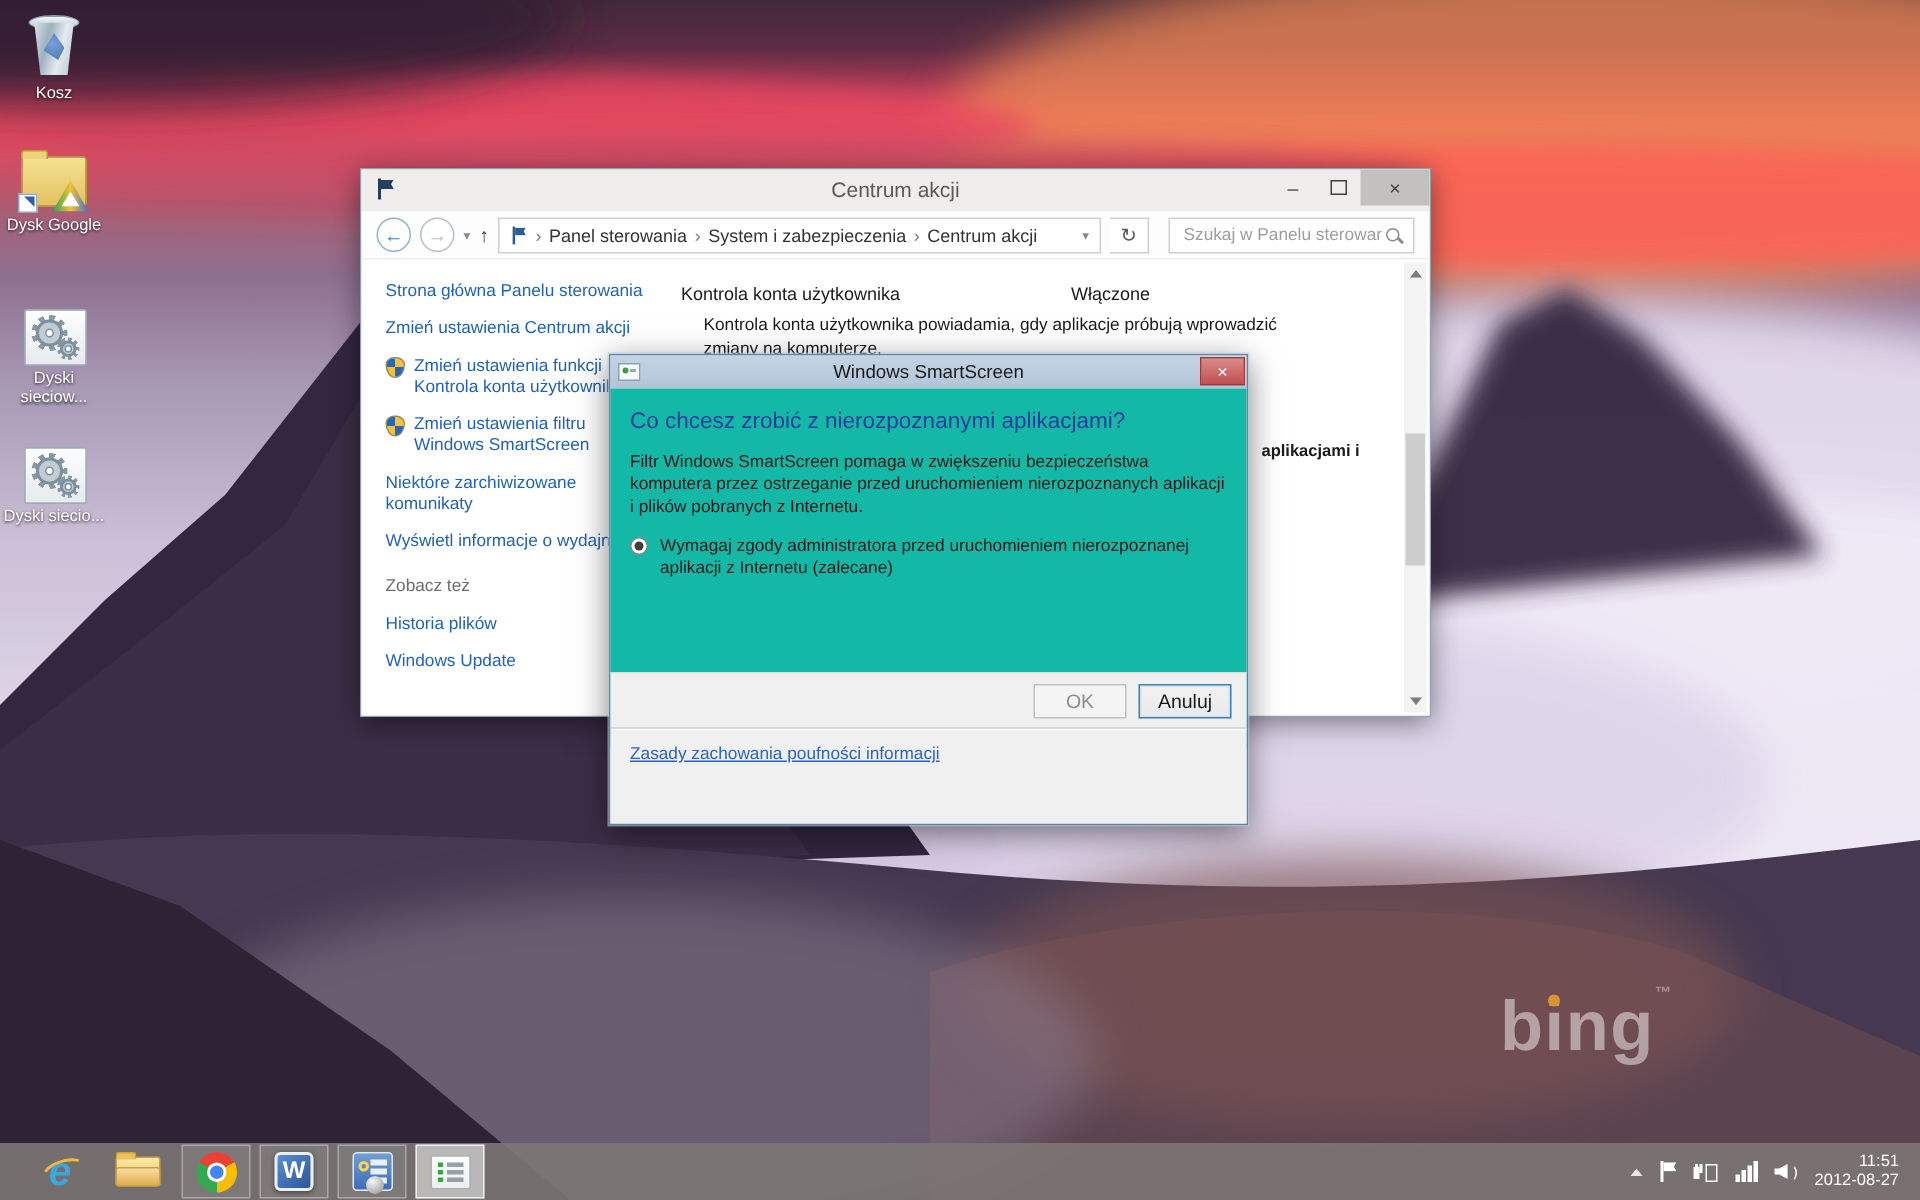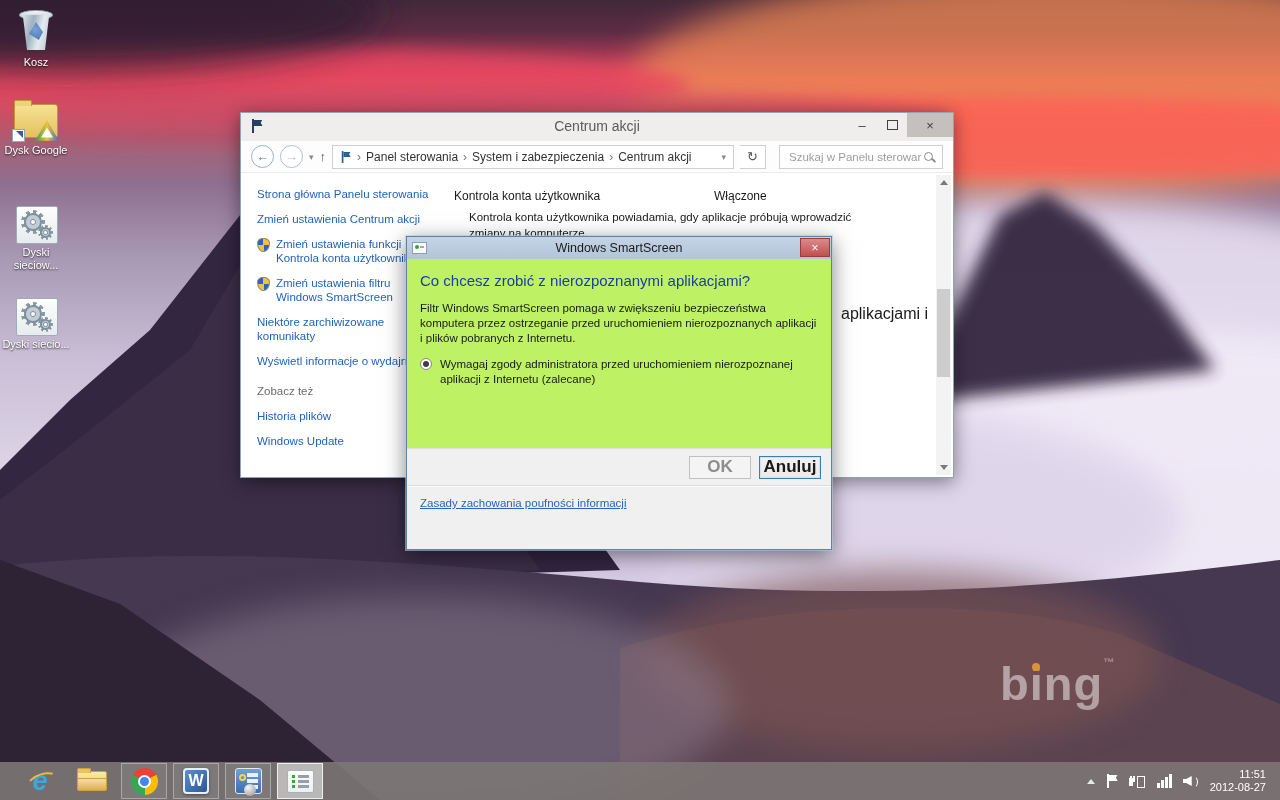--- a/index.html
+++ b/index.html
@@ -95,56 +95,56 @@
   .cp-body{position:absolute;top:60px;left:0;right:0;bottom:0;background:#fff;}
   .sidebar{position:absolute;left:16px;top:14px;width:182px;font-size:11.5px;line-height:14px;}
   .snav{display:flex;gap:6px;margin-bottom:11px;color:#1f62b8;cursor:pointer;}
   .snav .shield{width:13px;height:14px;flex:none;margin-top:1px;
     border-radius:45% 45% 50% 50%/35% 35% 62% 62%;border:1px solid #8a8a66;box-sizing:border-box;
     background:conic-gradient(#f3c237 0 25%,#2a63c0 0 50%,#f3c237 0 75%,#2a63c0 0 100%);}
   .snav.muted{color:#6d6d6d;margin-top:16px;cursor:default;}
   .uac-title{position:absolute;left:213px;top:16px;font-size:12px;color:#1a1a1a;}
   .uac-status{position:absolute;left:473px;top:16px;font-size:12px;color:#1a1a1a;}
   .uac-desc{position:absolute;left:228px;top:36px;width:402px;font-size:11.5px;line-height:16px;color:#1a1a1a;}
-  .clipped-frag{position:absolute;left:600px;top:132px;font-size:16px;color:#1a1a1a;}
+  .clipped-frag{position:absolute;left:600px;top:122px;font-size:11px;color:#1a1a1a;font-weight:bold;}
   .vscroll{position:absolute;right:2px;top:2px;bottom:2px;width:15px;background:#f3f3f3;}
   .sarrow{position:absolute;left:0;right:0;height:15px;display:flex;align-items:center;justify-content:center;}
   .sarrow.up{top:0;} .sarrow.down{bottom:0;}
   .tri-up{width:0;height:0;border-left:4px solid transparent;border-right:4px solid transparent;border-bottom:5px solid #7a7a7a;}
   .tri-down{width:0;height:0;border-left:4px solid transparent;border-right:4px solid transparent;border-top:5px solid #7a7a7a;}
   .vthumb{position:absolute;left:1px;right:1px;top:114px;height:88px;background:#cdcdcd;}
 
   
   #ss-dialog{position:absolute;left:406px;top:236px;width:426px;height:314px;z-index:5;
     background:#fff;border:1px solid #5f82a5;box-sizing:border-box;
     box-shadow:0 0 0 1px rgba(180,200,220,.6),0 5px 20px rgba(0,0,0,.5);}
   .dtitle{position:relative;height:22px;background:linear-gradient(#c5d4e5,#b1c5d9);
     display:flex;align-items:center;padding:0 5px;}
   .dwin-icon{width:15px;height:12px;background:#f8fafc;border:1px solid #8aa0b5;position:relative;box-sizing:border-box;}
   .dwin-icon::before{content:"";position:absolute;left:2px;top:2px;width:4px;height:4px;background:#3f9e3f;border-radius:50%;}
   .dwin-icon::after{content:"";position:absolute;right:2px;top:3px;width:4px;height:1.5px;background:#9aa8b5;}
   .dtitle-text{position:absolute;left:0;right:0;text-align:center;font-size:12.5px;color:#1a1a1a;}
   .dclose{position:absolute;right:1px;top:1px;width:30px;height:19px;z-index:1;
     background:linear-gradient(#d98b8b,#c14f4f);border:1px solid #9e3a3a;box-sizing:border-box;
     color:#fff;font-size:12px;display:flex;align-items:center;justify-content:center;}
-  .dcontent{position:absolute;top:22px;left:0;right:0;height:240px;background:#bef264;
+  .dcontent{position:absolute;top:22px;left:0;right:0;height:240px;background:#14b8a6;
     padding:8px 13px;box-sizing:border-box;}
   .dheading{font-size:15px;color:#1c3e9e;margin-top:5px;}
   .dbody{font-size:11.5px;line-height:15px;color:#1a1a1a;margin-top:12px;width:402px;}
   .dradios{margin-top:11px;}
   .dopt{display:flex;gap:8px;margin-bottom:6px;font-size:11.5px;line-height:15px;color:#1a1a1a;}
   .dopt .lbl{width:382px;}
   .radio{width:12px;height:12px;border-radius:50%;border:1px solid #878787;background:#fff;
     flex:none;margin-top:1px;position:relative;box-sizing:border-box;}
   .radio.checked::after{content:"";position:absolute;inset:2px;border-radius:50%;background:#3f3f3f;}
   .dbuttons{position:absolute;top:211px;left:0;right:0;height:37px;background:#f0f0f0;
     border-top:1px solid #dfdfdf;box-sizing:border-box;display:flex;justify-content:flex-end;
     align-items:center;gap:8px;padding:0 10px;}
-  .btn{min-width:62px;height:23px;font-size:17px;display:flex;align-items:center;justify-content:center;
-    background:linear-gradient(#f2f2f2,#eaeaea);border:1px solid #ababab;box-sizing:border-box;color:#1a1a1a;font-weight:bold;}
+  .btn{min-width:62px;height:23px;font-size:13px;display:flex;align-items:center;justify-content:center;
+    background:linear-gradient(#f2f2f2,#eaeaea);border:1px solid #ababab;box-sizing:border-box;color:#1a1a1a;}
   .btn.disabled{color:#8d8d8d;border-color:#c0c0c0;background:#f4f4f4;}
   .btn.focused{border-color:#3c7fb1;box-shadow:inset 0 0 0 1px #cde3f4;}
   .dfooter{position:absolute;top:248px;left:0;right:0;bottom:0;background:#f0f0f0;
     border-top:1px solid #dcdcdc;box-shadow:inset 0 1px 0 #fbfbfb;padding:8px 13px;
     box-sizing:border-box;font-size:11.5px;line-height:15px;color:#1a1a1a;}
   .dlink{color:#2a63c8;text-decoration:underline;display:inline-block;margin-top:2px;cursor:pointer;}
 
   
   #taskbar{position:absolute;left:0;right:0;bottom:0;height:38px;z-index:20;
     background:rgba(124,119,116,.9);display:flex;align-items:center;}

